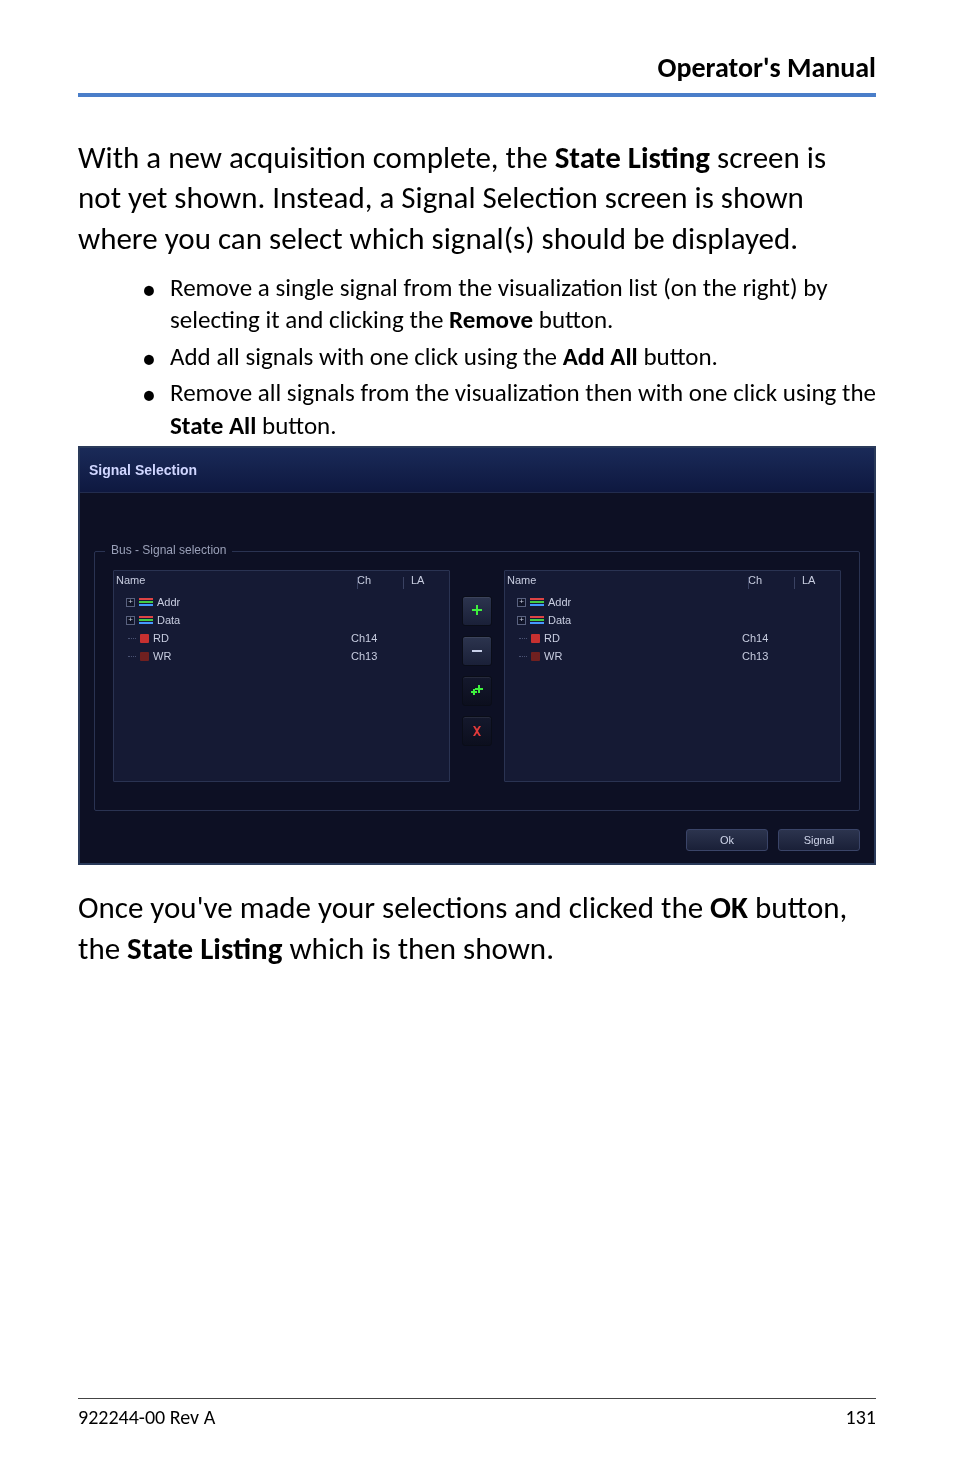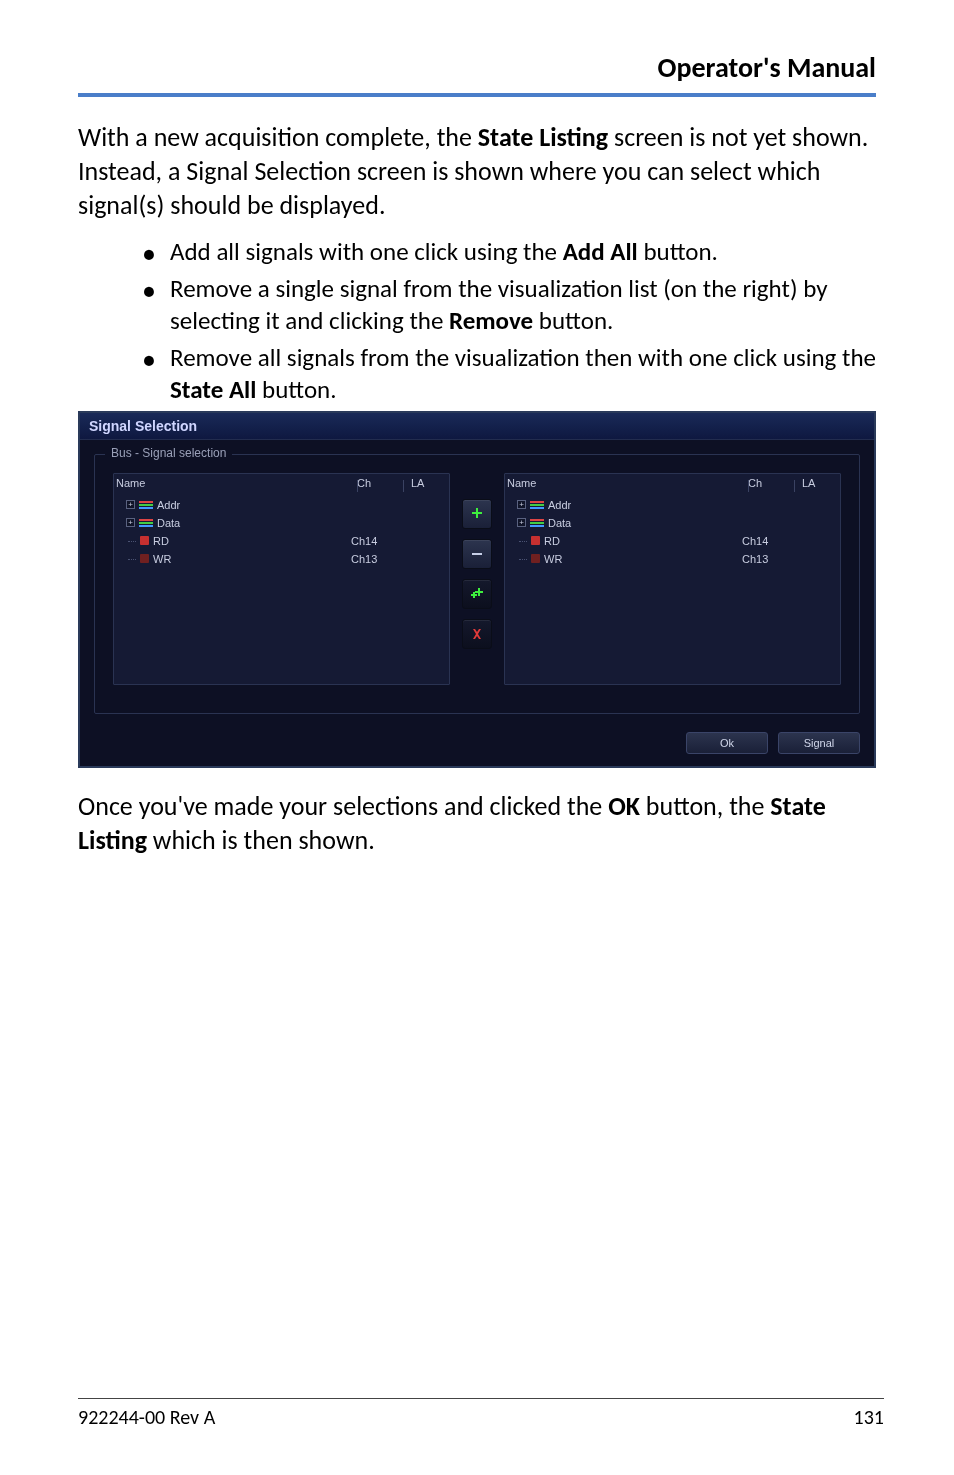--- a/index.html
+++ b/index.html
@@ -12,24 +12,24 @@
     color: #000;
     padding: 50px 78px 40px 78px;
     position: relative;
   }
   .header {
     text-align: right;
     font-weight: bold;
     font-size: 28px;
     padding-bottom: 8px;
     border-bottom: 4px solid #4a7ec9;
-    margin-bottom: 24px;
+    margin-bottom: 40px;
   }
   .para {
-    font-size: 26px;
+    font-size: 31px;
     line-height: 1.3;
     margin-bottom: 14px;
   }
   ul.bullets {
     list-style: none;
     padding-left: 64px;
     margin-bottom: 4px;
   }
   ul.bullets li {
     position: relative;
@@ -53,26 +53,27 @@
     width: 798px;
     border: 2px solid #2a3a5a;
     background: #0d1024;
     font-family: Arial, sans-serif;
   }
   .dlg-title {
     background: linear-gradient(#1a2a58, #0e1840);
     color: #d0d6ff;
     font-weight: bold;
     font-size: 14px;
-    padding: 5px 9px;
+    padding: 14px 9px;
     border-bottom: 1px solid #222c4e;
   }
   .dlg-body {
     padding: 14px 14px 10px 14px;
     color: #9aa0b8;
+    margin-top: 44px;
   }
   .fieldset {
     border: 1px solid #2a3352;
     border-radius: 2px;
     padding: 18px 18px 28px 18px;
     position: relative;
   }
   .fieldset-legend {
     position: absolute;
     top: -9px;
@@ -202,21 +203,21 @@
     color: #d0d6ea;
     font-size: 11px;
     display: flex;
     align-items: center;
     justify-content: center;
   }
 
   .footer {
     position: absolute;
     left: 78px;
-    right: 70px;
+    right: 78px;
     bottom: 46px;
     border-top: 1px solid #444;
     padding-top: 6px;
     display: flex;
     justify-content: space-between;
     font-size: 20px;
   }
 </style>
 </head>
 <body>
@@ -224,24 +225,24 @@
 <div class="header">
   <span>Operator's Manual</span>
 </div>
 
 <p class="para">
   <span>With a new acquisition complete, the </span><span class="bold">State Listing</span><span> screen is not yet shown. Instead, a Signal Selection screen is shown where you can select which signal(s) should be displayed.</span>
 </p>
 
 <ul class="bullets">
   <li>
-    <span>Add all signals with one click using the </span><span class="bold">Add All</span><span> button.</span>
+    <span>Remove a single signal from the visualization list (on the right) by selecting it and clicking the </span><span class="bold">Remove</span><span> button.</span>
   </li>
   <li>
-    <span>Remove a single signal from the visualization list (on the right) by selecting it and clicking the </span><span class="bold">Remove</span><span> button.</span>
+    <span>Add all signals with one click using the </span><span class="bold">Add All</span><span> button.</span>
   </li>
   <li>
     <span>Remove all signals from the visualization then with one click using the </span><span class="bold">State All</span><span> button.</span>
   </li>
 </ul>
 
 <div class="dlg">
   <div class="dlg-title">
     <span>Signal Selection</span>
   </div>

